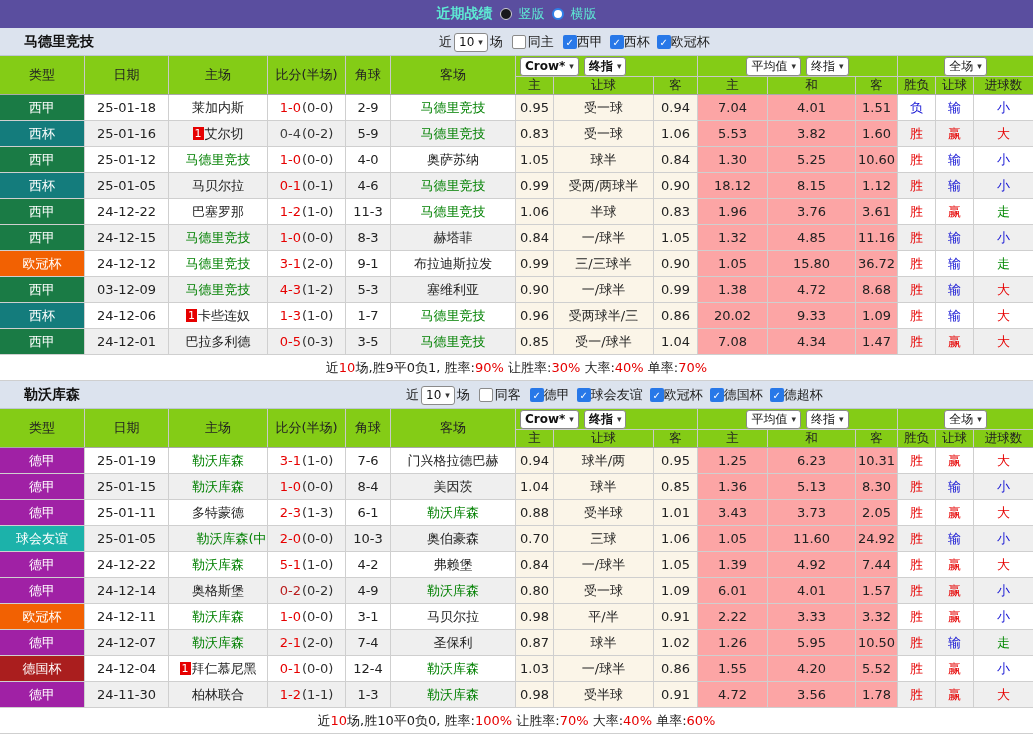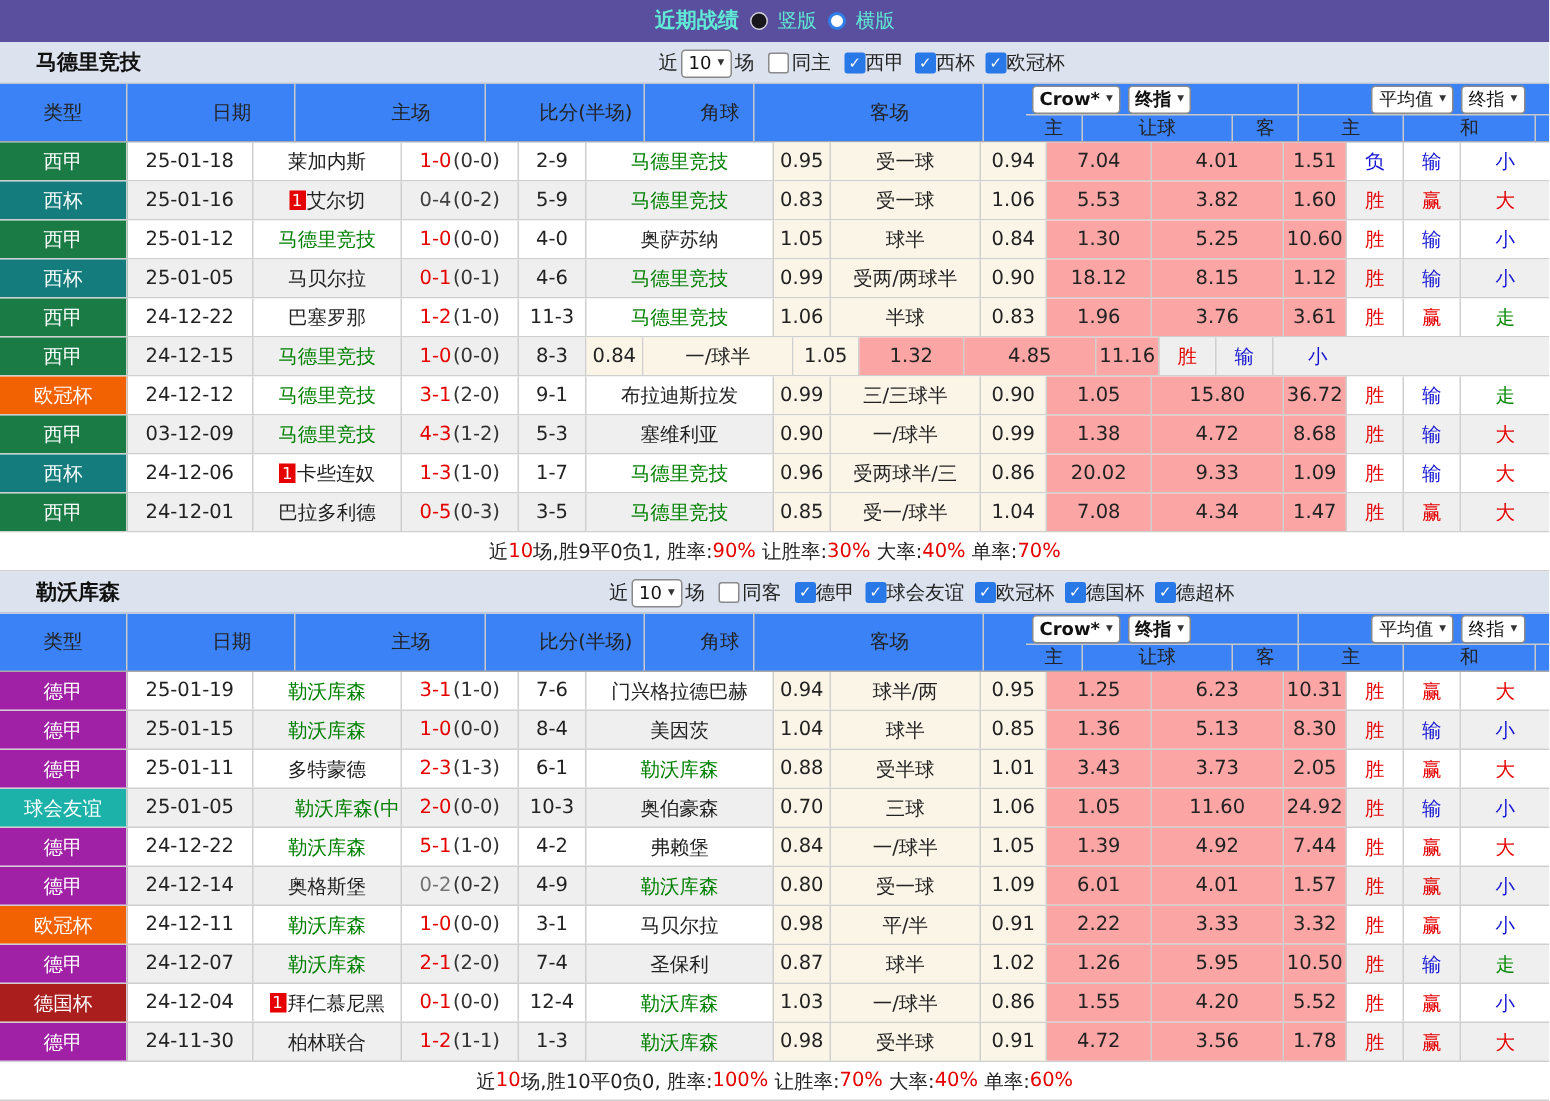--- a/index.html
+++ b/index.html
@@ -21,21 +21,21 @@
   .sec0 .filters { left:437px; }
   .sec1 .filters { left:404px; }
   .filters .ft { margin:0 2px; }
   .sel { background:#fff; border:1px solid #8a8a8a; border-radius:3px; height:19px; display:inline-flex; align-items:center; padding:0 4px; font-size:12px; gap:4px; color:#111; }
   .sel .arrow { font-size:9px; color:#333; }
   .cb { width:14px; height:14px; border-radius:2px; display:inline-flex; align-items:center; justify-content:center; margin-left:7px; flex:0 0 auto; }
   .cb.on { background:#2878e8; color:#fff; font-size:10px; font-weight:bold; }
   .cb.off { background:#fff; border:1px solid #8a8a8a; }
 
   
-  .thead { display:flex; height:39px; background:#3b82f6; border-bottom:1px solid #a9a9a9; font-size:13px; color:#222;gap:28px; }
+  .thead { display:flex; height:39px; background:#84cc16; border-bottom:1px solid #a9a9a9; font-size:13px; color:#222; }
   .hcell { display:flex; align-items:center; justify-content:center; border-right:1px solid #c9c9c9; flex:0 0 auto; }
   .hright { width:517px; display:flex; flex-direction:column; flex:0 0 auto; }
   .hgroups { display:flex; height:21px; border-bottom:1px solid #c9c9c9; }
   .hg { display:flex; align-items:center; border-right:1px solid #c9c9c9; flex:0 0 auto; gap:5px; }
   .hg1 { width:182px; padding-left:4px;font-weight:bold; }
   .hg2 { width:200px; justify-content:center; }
   .hg3 { width:135px; justify-content:center; border-right:none; }
   .hsubs { display:flex; height:17px; }
   .hs { display:flex; align-items:center; justify-content:center; border-right:1px solid #c9c9c9; flex:0 0 auto; font-size:12.5px; }
 
@@ -268,20 +268,23 @@
           <div class="cell cw0 league" style="background: rgb(26, 123, 69);">西甲</div>
           <div class="cell cw1">24-12-15</div>
           <div class="cell cw2">
             <span style="color: rgb(0, 128, 0);">马德里竞技</span>
           </div>
           <div class="cell cw3">
             <span class="ft-score" style="color: rgb(230, 0, 0);">1-0</span>
             <span class="ht-score">(0-0)</span>
           </div>
           <div class="cell cw4">8-3</div>
+          <div class="cell cw5">
+            <span>赫塔菲</span>
+          </div>
           <div class="cell cw6 bg-cream">0.84</div>
           <div class="cell cw7 bg-cream">一/球半</div>
           <div class="cell cw8 bg-cream">1.05</div>
           <div class="cell cw9 bg-blue">1.32</div>
           <div class="cell cw10 bg-blue">4.85</div>
           <div class="cell cw11 bg-blue">11.16</div>
           <div class="cell cw12" style="color: rgb(230, 0, 0);">胜</div>
           <div class="cell cw13" style="color: rgb(20, 20, 212);">输</div>
           <div class="cell cw14" style="color: rgb(20, 20, 212);">小</div>
         </div>
@@ -580,21 +583,21 @@
           <div class="cell cw13" style="color: rgb(230, 0, 0);">赢</div>
           <div class="cell cw14" style="color: rgb(230, 0, 0);">大</div>
         </div>
         <div class="row">
           <div class="cell cw0 league" style="background: rgb(160, 33, 165);">德甲</div>
           <div class="cell cw1">24-12-14</div>
           <div class="cell cw2">
             <span>奥格斯堡</span>
           </div>
           <div class="cell cw3">
-            <span class="ft-score" style="color: #737373;">0-2</span>
+            <span class="ft-score" style="color: #b91c1c;">0-2</span>
             <span class="ht-score">(0-2)</span>
           </div>
           <div class="cell cw4">4-9</div>
           <div class="cell cw5">
             <span style="color: rgb(0, 128, 0);">勒沃库森</span>
           </div>
           <div class="cell cw6 bg-cream">0.80</div>
           <div class="cell cw7 bg-cream">受一球</div>
           <div class="cell cw8 bg-cream">1.09</div>
           <div class="cell cw9 bg-blue">6.01</div>

